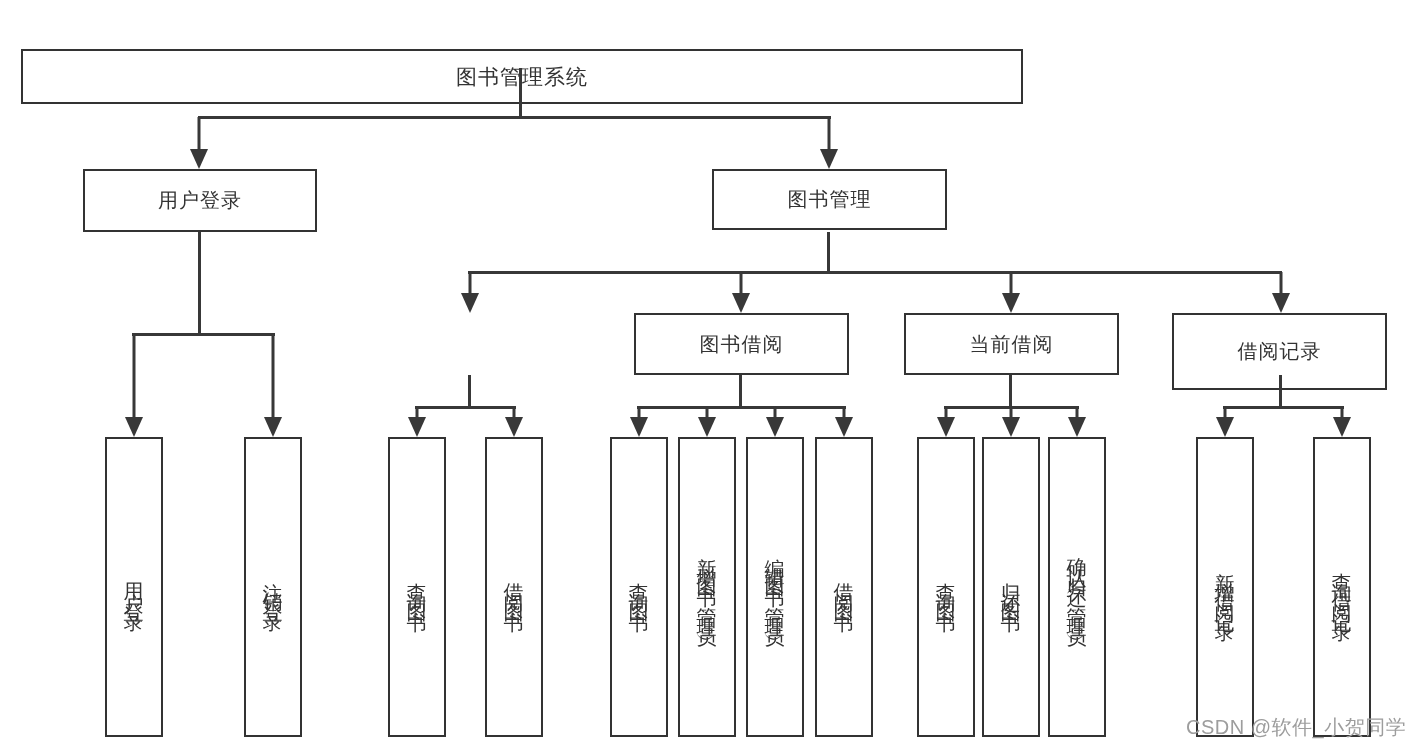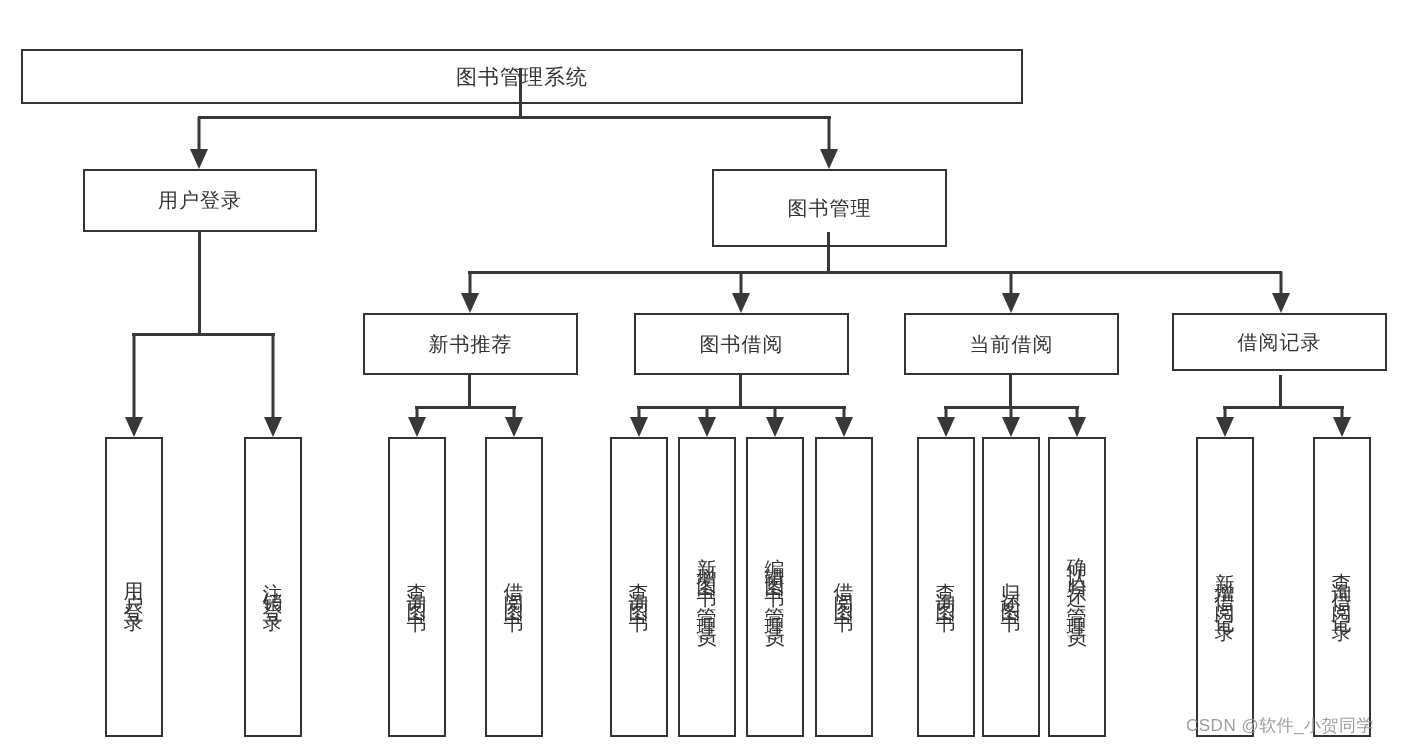--- a/index.html
+++ b/index.html
@@ -30,54 +30,53 @@
     content:'';position:absolute;left:50%;top:0;transform:translateX(-50%);
     width:3px;height:calc(100% - 18px);background:#383838;
   }
   .arrow::after{
     content:'';position:absolute;left:0;bottom:0;width:0;height:0;
     border-left:9px solid transparent;border-right:9px solid transparent;
     border-top:20px solid #383838;
   }
   .watermark{
     position:absolute;left:1186px;top:714px;z-index:5;
-    font-size:17px;color:#9d9d9d;letter-spacing:0.5px;white-space:nowrap;
+    font-size:20px;color:#9d9d9d;letter-spacing:0.5px;white-space:nowrap;
   }
 </style>
 </head>
 <body>
 
 <div class="canvas">
 
   <div class="h-node root-node" style="left:21px;top:13px;width:1002px;height:55px;">图书管理系统</div>
 
   <div class="vline" style="left:519px;top:68px;height:50px;"></div>
   <div class="hline" style="left:198px;top:116px;width:633px;"></div>
   <div class="arrow" style="left:190px;top:117px;height:52px;"></div>
   <div class="arrow" style="left:820px;top:117px;height:52px;"></div>
 
   <div class="h-node" style="left:83px;top:169px;width:234px;height:63px;">用户登录</div>
-  <div class="h-node" style="left:712px;top:169px;width:235px;height:78px;">图书管理</div>
+  <div class="h-node" style="left:712px;top:169px;width:235px;height:61px;">图书管理</div>
 
   <div class="vline" style="left:198px;top:232px;height:103px;"></div>
   <div class="hline" style="left:132px;top:333px;width:143px;"></div>
   <div class="arrow" style="left:125px;top:334px;height:103px;"></div>
   <div class="arrow" style="left:264px;top:334px;height:103px;"></div>
 
   <div class="vline" style="left:827px;top:232px;height:41px;"></div>
   <div class="hline" style="left:468px;top:271px;width:814px;"></div>
   <div class="arrow" style="left:461px;top:272px;height:41px;"></div>
   <div class="arrow" style="left:732px;top:272px;height:41px;"></div>
   <div class="arrow" style="left:1002px;top:272px;height:41px;"></div>
   <div class="arrow" style="left:1272px;top:272px;height:41px;"></div>
 
-  <div class="h-node" style="left:363px;top:313px;width:215px;height:62px;">新书推荐</div>
   <div class="h-node" style="left:904px;top:313px;width:215px;height:62px;">当前借阅</div>
   <div class="h-node" style="left:634px;top:313px;width:215px;height:62px;">图书借阅</div>
-  <div class="h-node" style="left:1172px;top:313px;width:215px;height:58px;">借阅记录</div>
+  <div class="h-node" style="left:1172px;top:313px;width:215px;height:77px;">借阅记录</div>
 
   <div class="vline" style="left:468px;top:375px;height:32px;"></div>
   <div class="vline" style="left:739px;top:375px;height:32px;"></div>
   <div class="vline" style="left:1009px;top:375px;height:32px;"></div>
   <div class="vline" style="left:1279px;top:375px;height:32px;"></div>
 
   <div class="hline" style="left:415px;top:406px;width:101px;"></div>
   <div class="hline" style="left:637px;top:406px;width:209px;"></div>
   <div class="hline" style="left:944px;top:406px;width:135px;"></div>
   <div class="hline" style="left:1223px;top:406px;width:121px;"></div>

